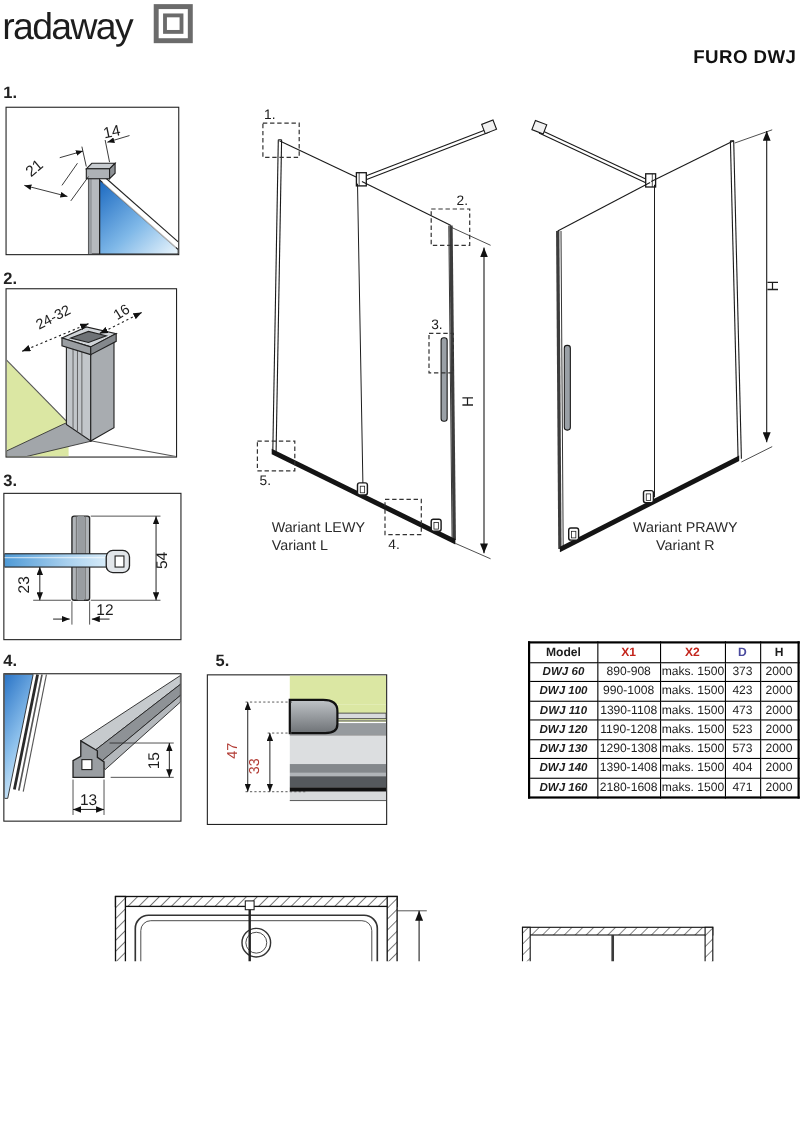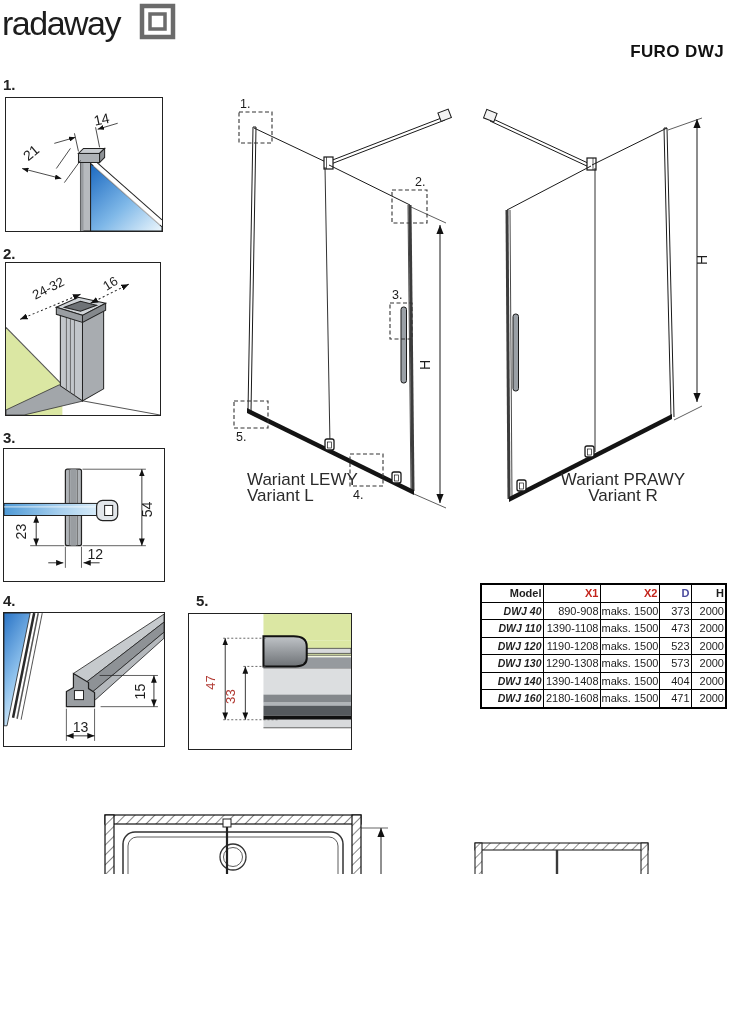--- a/index.html
+++ b/index.html
@@ -3,30 +3,30 @@
 <meta charset="utf-8">
 <style>
   html,body{margin:0;padding:0;background:#fff;}
   .page{position:relative;width:731px;height:874px;background:#fff;overflow:hidden;
         font-family:"Liberation Sans",sans-serif;color:#1d1d1d;}
   .abs{position:absolute;}
   .detail-label{position:absolute;font-size:15px;font-weight:600;color:#222;}
   .detail-box{position:absolute;border:1.5px solid #222;box-sizing:border-box;background:#fff;}
   .detail-box svg{display:block;width:100%;height:100%;}
   .title{position:absolute;top:8px;right:7px;font-size:17px;font-weight:bold;letter-spacing:.4px;color:#111;margin-top:34px;}
-  .wariant{position:absolute;font-size:17px;line-height:16px;color:#2b2b2b;}
+  .wariant{position:absolute;font-size:13px;line-height:16px;color:#2b2b2b;}
   .wariant.right{text-align:center;}
   svg text{font-family:"Liberation Sans",sans-serif;fill:#1d1d1d;}
   .dim{font-size:14px;}
   .dim-s{font-size:13px;}
   .red{fill:#b23b34;}
   .callout{font-size:12.5px;}
   table.sizes{position:absolute;left:480px;top:583px;border-collapse:collapse;table-layout:fixed;
         width:245px;font-size:11px;background:#fff;border:2px solid #000;}
-  table.sizes th,table.sizes td{border:1px solid #000;text-align:right;vertical-align:middle;
+  table.sizes th,table.sizes td{border:1px solid #000;text-align:center;vertical-align:middle;
         height:16.5px;padding:0 1px;overflow:hidden;white-space:nowrap;}
   table.sizes th{font-weight:bold;}
   th.hx1,th.hx2{color:#c3251c;}
   th.hd{color:#4a4a9e;}
   td.model{font-weight:bold;font-style:italic;font-size:10.5px;}
 </style>
 </head>
 <body>
 
 <div class="page">
@@ -368,24 +368,31 @@
       <tr>
         <th>Model</th>
         <th class="hx1">X1</th>
         <th class="hx2">X2</th>
         <th class="hd">D</th>
         <th>H</th>
       </tr>
     </thead>
     <tbody>
       <tr>
-          <td class="model">DWJ 40</td>
+          <td class="model">DWJ 60</td>
           <td>890-908</td>
           <td>maks. 1500</td>
           <td>373</td>
+          <td>2000</td>
+        </tr>
+      <tr>
+          <td class="model">DWJ 100</td>
+          <td>990-1008</td>
+          <td>maks. 1500</td>
+          <td>423</td>
           <td>2000</td>
         </tr>
       <tr>
           <td class="model">DWJ 110</td>
           <td>1390-1108</td>
           <td>maks. 1500</td>
           <td>473</td>
           <td>2000</td>
         </tr>
       <tr>

